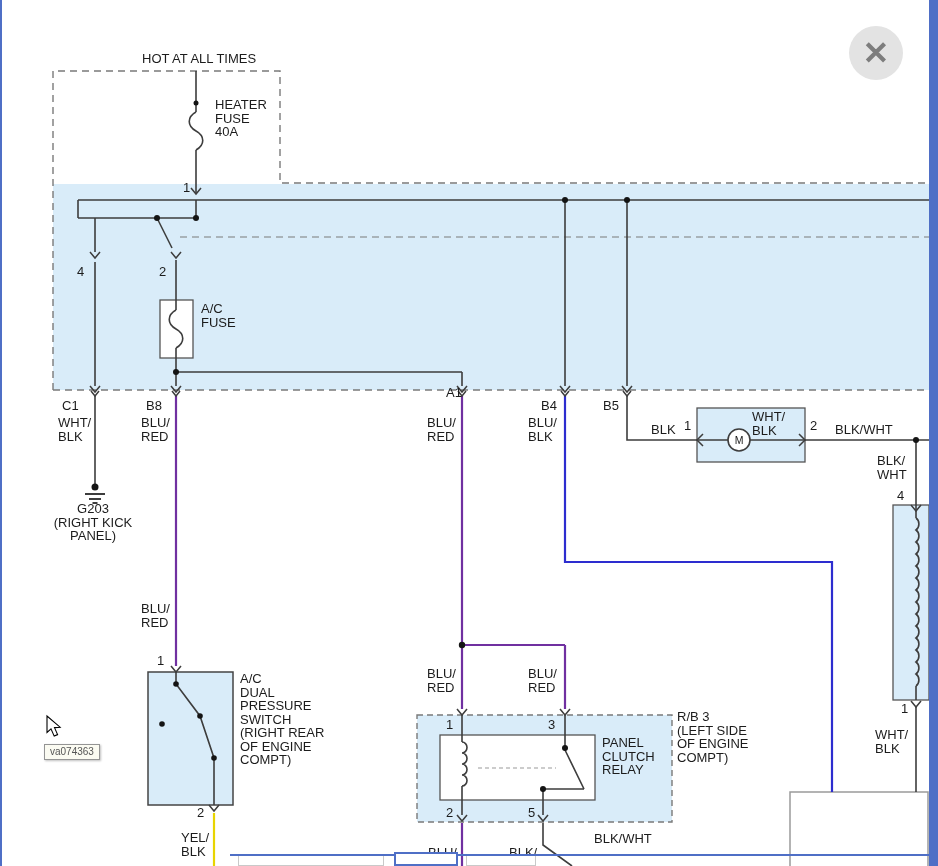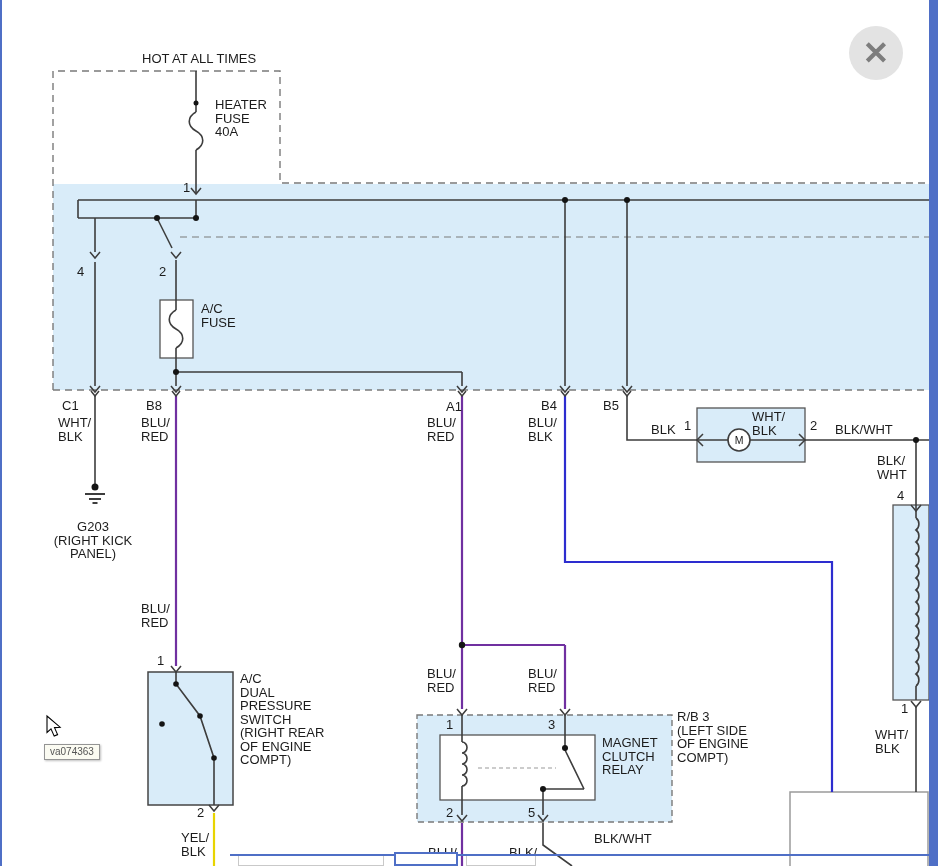--- a/index.html
+++ b/index.html
@@ -138,34 +138,34 @@
 FUSE
 40A</div>
   <div class="lbl" style="left:183px;top:181px">1</div>
   <div class="lbl" style="left:77px;top:265px">4</div>
   <div class="lbl" style="left:159px;top:265px">2</div>
   <div class="lbl" style="left:201px;top:302px">A/C
 FUSE</div>
 
   <div class="lbl" style="left:62px;top:399px">C1</div>
   <div class="lbl" style="left:146px;top:399px">B8</div>
-  <div class="lbl" style="left:446px;top:400px">A1</div>
+  <div class="lbl" style="left:446px;top:386px">A1</div>
   <div class="lbl" style="left:541px;top:399px">B4</div>
   <div class="lbl" style="left:603px;top:399px">B5</div>
 
   <div class="lbl" style="left:58px;top:416px">WHT/
 BLK</div>
   <div class="lbl" style="left:141px;top:416px">BLU/
 RED</div>
   <div class="lbl" style="left:427px;top:416px">BLU/
 RED</div>
   <div class="lbl" style="left:528px;top:416px">BLU/
 BLK</div>
 
-  <div class="lbl center" style="left:43px;top:520px;width:100px">G203
+  <div class="lbl center" style="left:43px;top:502px;width:100px">G203
 (RIGHT KICK
 PANEL)</div>
   <div class="lbl" style="left:141px;top:602px">BLU/
 RED</div>
 
   <div class="lbl" style="left:157px;top:654px">1</div>
   <div class="lbl" style="left:240px;top:672px">A/C
 DUAL
 PRESSURE
 SWITCH
@@ -175,21 +175,21 @@
   <div class="lbl" style="left:197px;top:806px">2</div>
   <div class="lbl" style="left:181px;top:831px">YEL/
 BLK</div>
 
   <div class="lbl" style="left:427px;top:667px">BLU/
 RED</div>
   <div class="lbl" style="left:528px;top:667px">BLU/
 RED</div>
   <div class="lbl" style="left:446px;top:718px">1</div>
   <div class="lbl" style="left:548px;top:718px">3</div>
-  <div class="lbl" style="left:602px;top:736px">MAGNET
+  <div class="lbl" style="left:602px;top:736px">PANEL
 CLUTCH
 RELAY</div>
   <div class="lbl" style="left:677px;top:710px">R/B 3
 (LEFT SIDE
 OF ENGINE
 COMPT)</div>
   <div class="lbl" style="left:446px;top:806px">2</div>
   <div class="lbl" style="left:528px;top:806px">5</div>
   <div class="lbl" style="left:594px;top:832px">BLK/WHT</div>
   <div class="lbl" style="left:428px;top:846px">BLU/</div>

